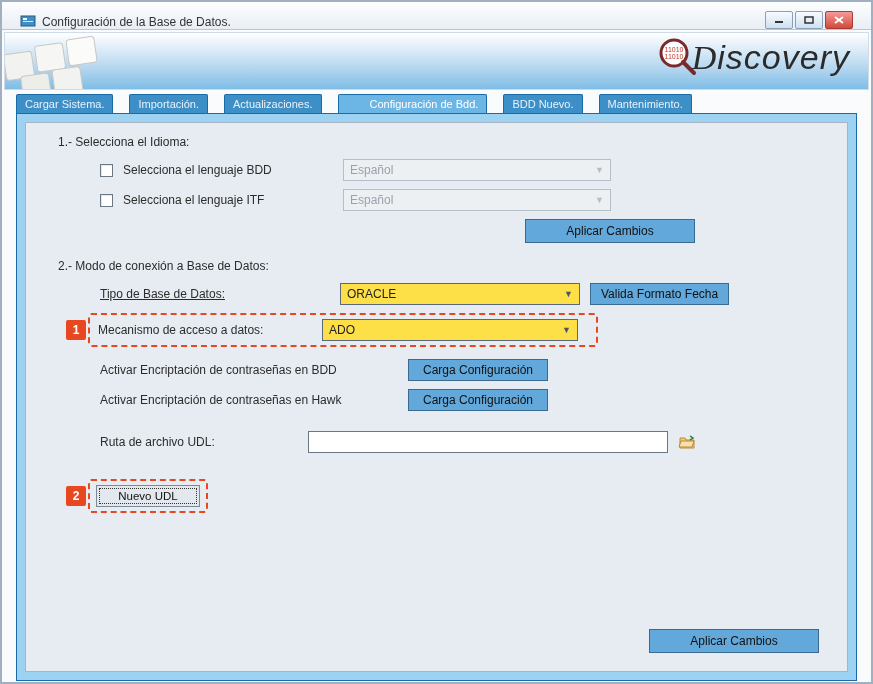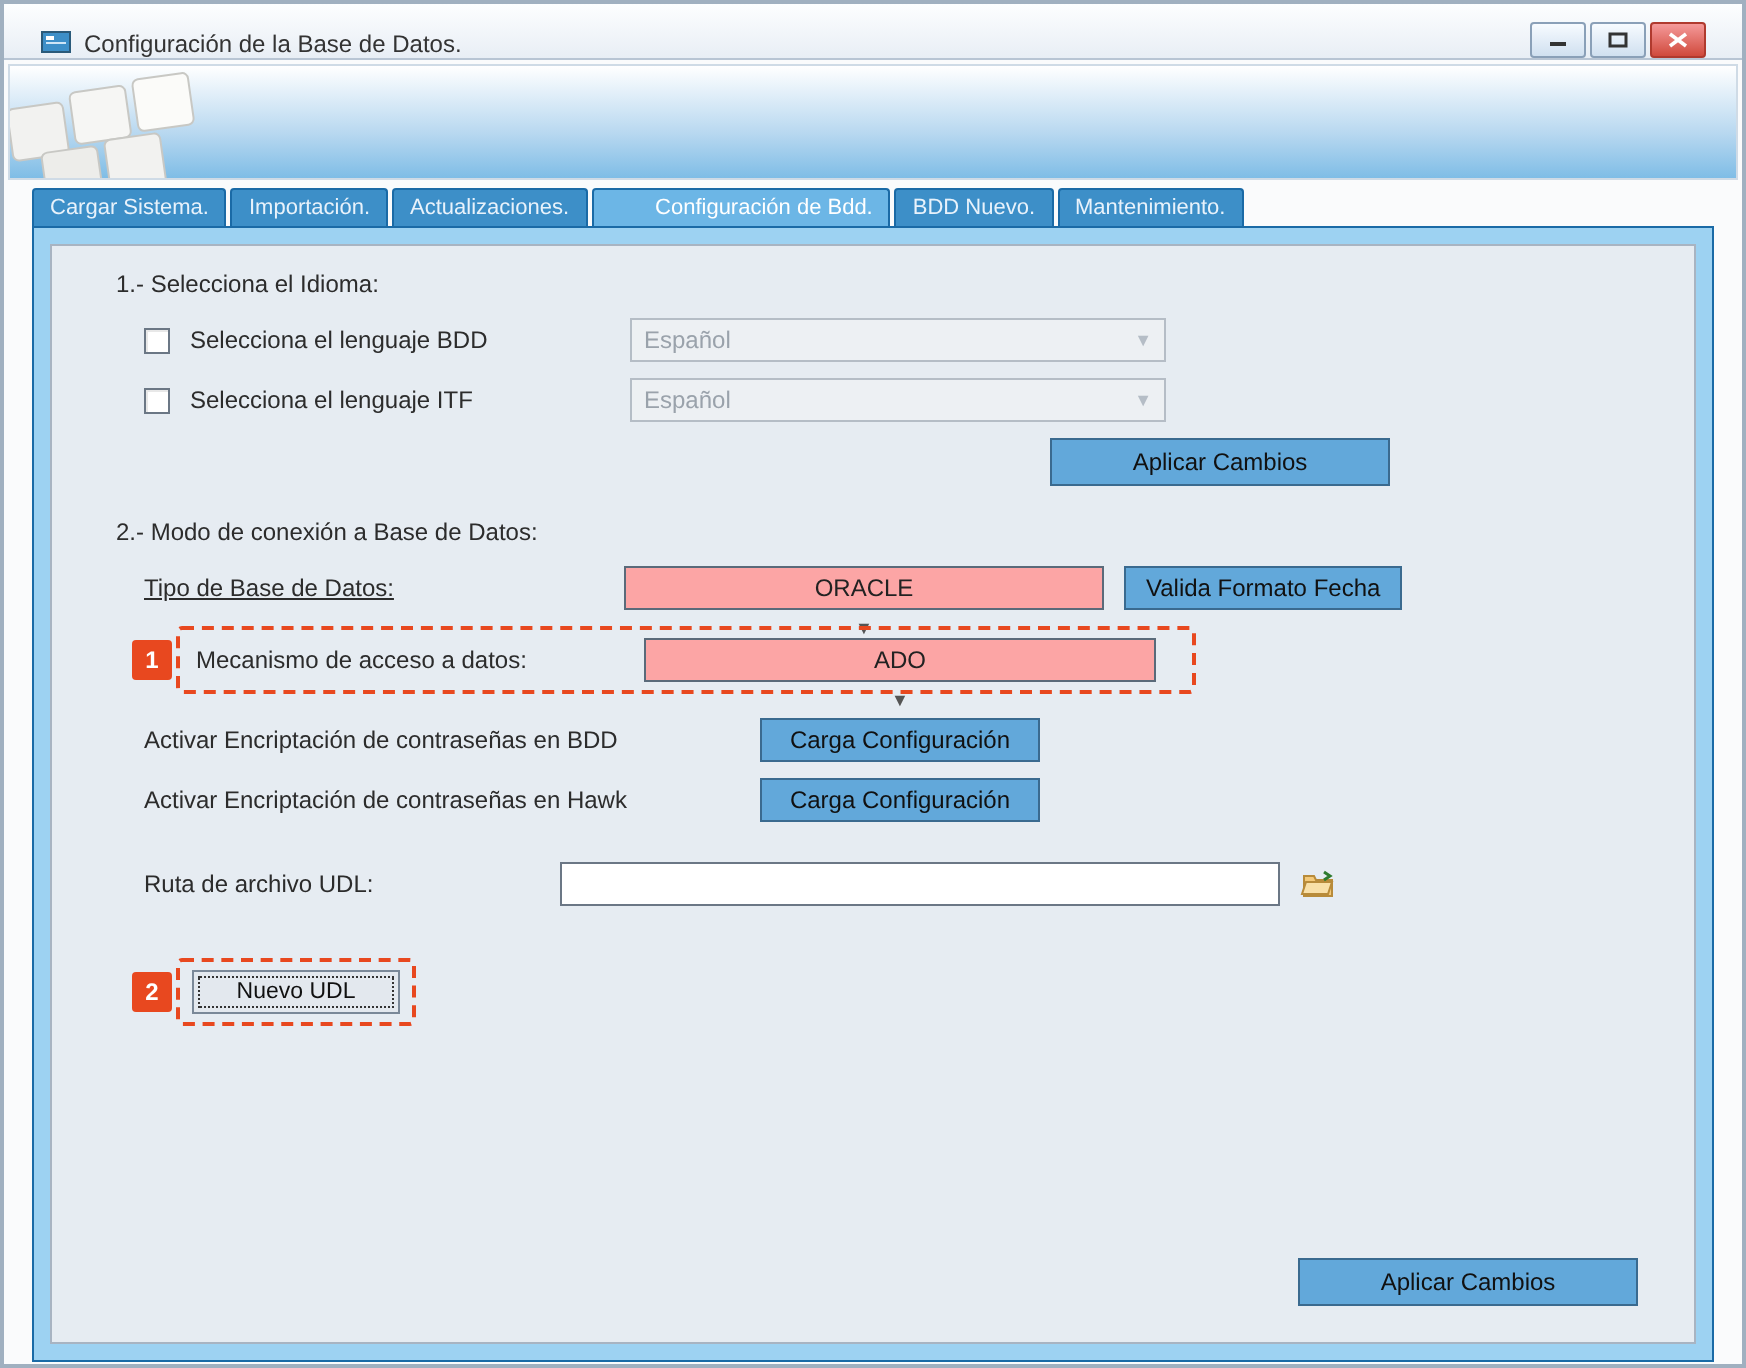--- a/index.html
+++ b/index.html
@@ -14,35 +14,35 @@
 .win-btn { width: 28px; height: 18px; border: 1px solid #8aa0b8; border-radius: 2px; background: linear-gradient(#f7fbff,#d0e0f0); display: flex; align-items: center; justify-content: center; }
 .win-btn.close { background: linear-gradient(#f59a9a,#d04a3c); border-color: #b03a2e; }
 .win-btn svg { display: block; }
 
 .banner { height: 58px; background: linear-gradient(#fff, #b8d8f0 60%, #7fbde6); position: relative; overflow: hidden; margin: 2px 2px 0 2px; border: 1px solid #cfdbe6; }
 .banner-keys { position: absolute; left: -10px; top: -6px; width: 160px; height: 70px; }
 .logo-area { position: absolute; right: 18px; top: 2px; display: flex; align-items: center; }
 .magnifier { width: 44px; height: 44px; margin-right: -6px; }
 .logo-text { font-family: "Times New Roman", serif; font-style: italic; font-size: 34px; color: #2b2b2b; letter-spacing: 1px; }
 
-.tabs-row { display: flex; gap: 2px; margin: 4px 14px 0 14px; }
+.tabs-row { display: flex; gap: 16px; margin: 4px 14px 0 14px; }
 .tab { font-size: 11px; padding: 3px 8px; border: 1px solid #1a6aa6; border-bottom: none; background: #3d8fc8; color: #e8f2fb; border-radius: 2px 2px 0 0; cursor: pointer; }
 .tab.active { background: #6cb6e6; color: #fff; padding-left: 31px; }
 
 .panel-outer { margin: 0 14px 14px 14px; border: 1px solid #1a6aa6; height: 568px; background: #9dd2f2; padding: 8px; }
 .panel-inner { background: #e6ecf2; border: 1px solid #a8b4c2; height: 100%; position: relative; padding: 12px 32px; font-size: 12px; color: #2c2c2c; }
 
 .section-label { margin-bottom: 10px; }
 .row { display: flex; align-items: center; gap: 10px; margin-bottom: 8px; }
-.indent { margin-left: 14px; }
+.indent { margin-left: 42px; }
 
 .checkbox { width: 13px; height: 13px; border: 1px solid #6b7785; background: #fff; box-shadow: inset 1px 1px 0 #e8e8e8; }
 
 .select-dis { border: 1px solid #b5bdc6; background: #edf0f3; color: #9aa2ab; height: 22px; line-height: 20px; padding: 0 6px; width: 268px; display: flex; justify-content: space-between; align-items: center; }
-.select-act { border: 1px solid #5a6a7a; background: #fca5a5; color: #222; height: 22px; line-height: 20px; padding: 0 6px; display: flex; justify-content: space-between; align-items: center; flex-direction: column; }
+.select-act { border: 1px solid #5a6a7a; background: #fde047; color: #222; height: 22px; line-height: 20px; padding: 0 6px; display: flex; justify-content: space-between; align-items: center; }
 .chev { font-size: 9px; color: #555; }
 .chev-dis { color: #b5bdc6; }
 
 .btn-blue { background: #62a8da; border: 1px solid #3a6a8f; color: #111; font-size: 12px; height: 24px; padding: 0 14px; cursor: pointer; }
 .btn-blue.small { height: 22px; padding: 0 10px; text-align: center; }
 .btn-plain { background: #e3e8ee; border: 1px solid #7a8898; color: #111; font-size: 11.5px; height: 22px; padding: 0 14px; cursor: pointer; }
 .btn-plain.focused { outline: 1px dotted #333; outline-offset: -4px; }
 
 .input-text { border: 1px solid #6b7785; background: #fff; height: 22px; padding: 0 4px; }
 
@@ -92,20 +92,29 @@
   <div class="banner">
     <svg class="banner-keys" viewBox="0 0 160 70">
       <g transform="rotate(-8 80 35)">
         <rect x="10" y="18" width="28" height="26" rx="3" fill="#f2f2f0" stroke="#c8c8c4"></rect>
         <rect x="42" y="14" width="28" height="26" rx="3" fill="#f6f6f4" stroke="#c8c8c4"></rect>
         <rect x="74" y="12" width="28" height="26" rx="3" fill="#fbfbf9" stroke="#c8c8c4"></rect>
         <rect x="24" y="42" width="28" height="26" rx="3" fill="#ededea" stroke="#c8c8c4"></rect>
         <rect x="56" y="40" width="28" height="26" rx="3" fill="#f2f2f0" stroke="#c8c8c4"></rect>
       </g>
     </svg>
+    <div class="logo-area">
+      <svg class="magnifier" viewBox="0 0 44 44">
+        <circle cx="20" cy="18" r="13" fill="#fff" stroke="#7a2a2a" stroke-width="3"></circle>
+        <text x="20" y="17" text-anchor="middle" font-size="7" fill="#c0392b" font-family="monospace">11010</text>
+        <text x="20" y="24" text-anchor="middle" font-size="7" fill="#c0392b" font-family="monospace">11010</text>
+        <line x1="29" y1="27" x2="40" y2="38" stroke="#7a2a2a" stroke-width="4" stroke-linecap="round"></line>
+      </svg>
+      <span class="logo-text">D<span>iscovery</span></span>
+    </div>
   </div>
 
   <div class="tabs-row">
     <div class="tab">Cargar Sistema.</div>
     <div class="tab">Importación.</div>
     <div class="tab">Actualizaciones.</div>
     <div class="tab active">Configuración de Bdd.</div>
     <div class="tab">BDD Nuevo.</div>
     <div class="tab">Mantenimiento.</div>
   </div>

